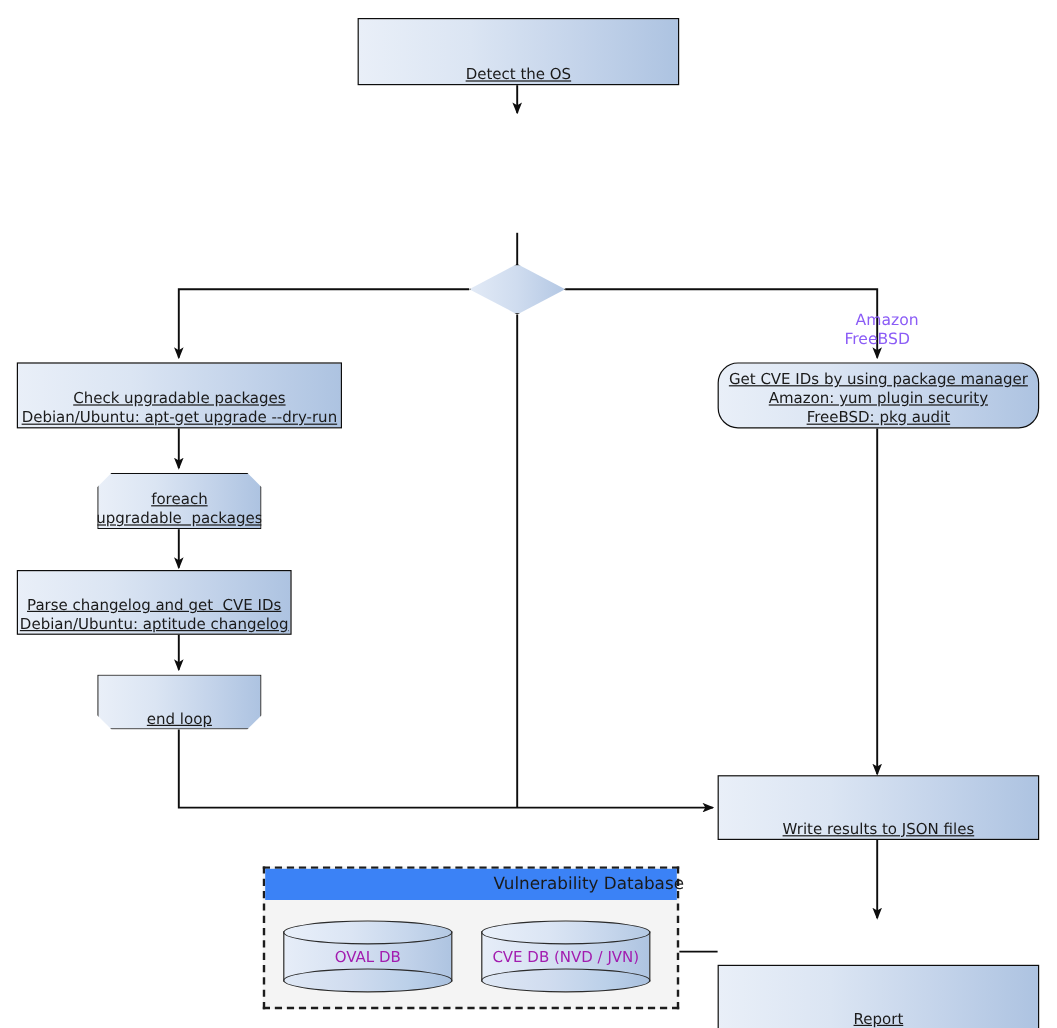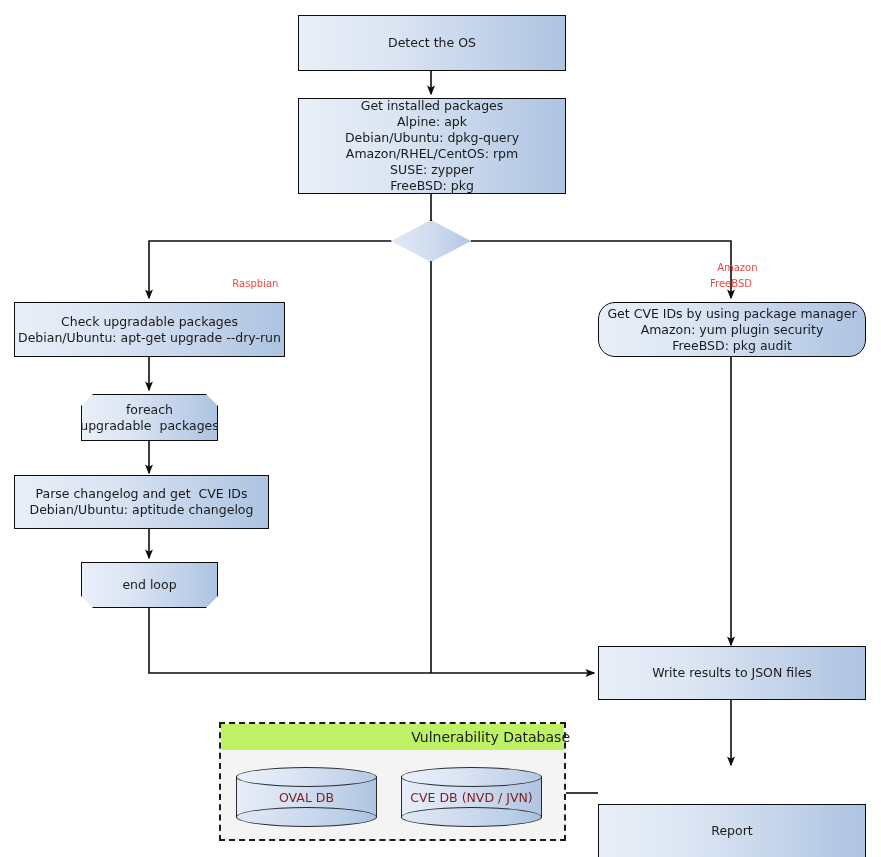--- a/index.html
+++ b/index.html
@@ -4,26 +4,27 @@
 <style>
   html,body{margin:0;padding:0;background:#ffffff;}
   body{font-family:"DejaVu Sans","Liberation Sans",sans-serif;}
   #canvas{position:relative;width:881px;height:857px;background:#ffffff;overflow:hidden;}
 
   .node{
     position:absolute;
     box-sizing:border-box;
     border:1.6px solid #0d0d0d;
     background:linear-gradient(to right,#e9eff8 0%,#dbe5f3 35%,#c3d3ea 70%,#adc3e1 100%);
-    display:flex;align-items:center;justify-content:center;
+    display:flex;align-items:flex-end;justify-content:center;
     text-align:center;
     color:#1a1a1a;
     font-size:12.5px;
     line-height:16px;
     white-space:pre;
+    text-decoration:underline;
   }
   .node span{display:block;}
 
   .diamond{
     position:absolute;
     background:linear-gradient(to right,#e2eaf6 0%,#cfdcef 50%,#b4c8e4 100%);
     border:1.6px solid #0d0d0d;
     box-sizing:border-box;
   }
 
@@ -49,39 +50,39 @@
     background:linear-gradient(to right,#e9f0fa 0%,#dbe5f4 40%,#c6d6ec 75%,#b4c9e3 100%);
   }
   .cyl .bot{
     position:absolute;left:0;right:0;bottom:0;height:18px;
     border:1.5px solid #2b2b2b;border-radius:50%;
     background:linear-gradient(to right,#dfe8f5 0%,#d0dcef 40%,#bbd0e9 75%,#a9c0de 100%);
   }
   .cyl .lbl{
     position:absolute;left:0;right:0;top:0;bottom:0;
     display:flex;align-items:center;justify-content:center;
-    font-size:12.5px;color:#7f1d1d;
+    font-size:12.5px;color:#a21caf;
   }
 
   .group{
     position:absolute;box-sizing:border-box;
     border:2px dashed #1c1c1c;
     background:#f4f4f4;
   }
   .group .ghdr{
     position:absolute;left:0;right:0;top:0;height:26px;
-    background:#bef264;
+    background:#3b82f6;
     display:flex;align-items:center;justify-content:flex-end;
     font-size:14px;color:#1a1a1a;
     padding-right:0px;
   }
   .group .gtitle{transform:translateX(6px);white-space:nowrap;}
 
   .branch-label{
-    position:absolute;font-size:10px;color:#ef4444;line-height:16px;
+    position:absolute;font-size:13px;color:#8b5cf6;line-height:16px;
     white-space:pre;
   }
   .bl-right{text-align:right;}
   .bl-center{text-align:center;}
 
   svg.wires{position:absolute;left:0;top:0;width:881px;height:857px;pointer-events:none;}
 </style>
 </head>
 <body>
 
@@ -116,52 +117,41 @@
 
     <path d="M731,700 L731,765" stroke="#0d0d0d" stroke-width="1.6" fill="none" marker-end="url(#arrow)"></path>
 
     <path d="M566,793 L598,793" stroke="#0d0d0d" stroke-width="1.6" fill="none"></path>
   </svg>
 
   <div class="node" style="left:298px;top:15px;width:268px;height:56px;">
     <span>Detect the OS</span>
   </div>
 
-  <div class="node" style="left:298px;top:98px;width:268px;height:96px;">
-    <span>Get installed packages
-Alpine: apk
-Debian/Ubuntu: dpkg-query
-Amazon/RHEL/CentOS: rpm
-SUSE: zypper
-FreeBSD: pkg</span>
-  </div>
 
   <div class="diamond" style="left:391px;top:220px;width:80px;height:42px;clip-path:polygon(50% 0,100% 50%,50% 100%,0 50%);"></div>
 
-  <div class="branch-label bl-center" style="left:149px;top:260px;width:200px;">
-    <span>Raspbian</span>
-  </div>
 
 
   <div class="branch-label bl-center" style="left:631px;top:244px;width:200px;">
     <span>Amazon
 FreeBSD</span>
   </div>
 
   <div class="node" style="left:14px;top:302px;width:271px;height:55px;">
     <span>Check upgradable packages
 Debian/Ubuntu: apt-get upgrade --dry-run</span>
   </div>
 
   <div class="node loop-start" style="left:81px;top:394px;width:137px;height:47px;">
     <span>foreach
 upgradable  packages</span>
   </div>
 
-  <div class="node" style="left:14px;top:475px;width:255px;height:54px;">
+  <div class="node" style="left:14px;top:475px;width:229px;height:54px;">
     <span>Parse changelog and get  CVE IDs
 Debian/Ubuntu: aptitude changelog</span>
   </div>
 
   <div class="node loop-end" style="left:81px;top:562px;width:137px;height:46px;">
     <span>end loop</span>
   </div>
 
   <div class="node" style="left:598px;top:302px;width:268px;height:55px;border-radius:17px;">
     <span>Get CVE IDs by using package manager

